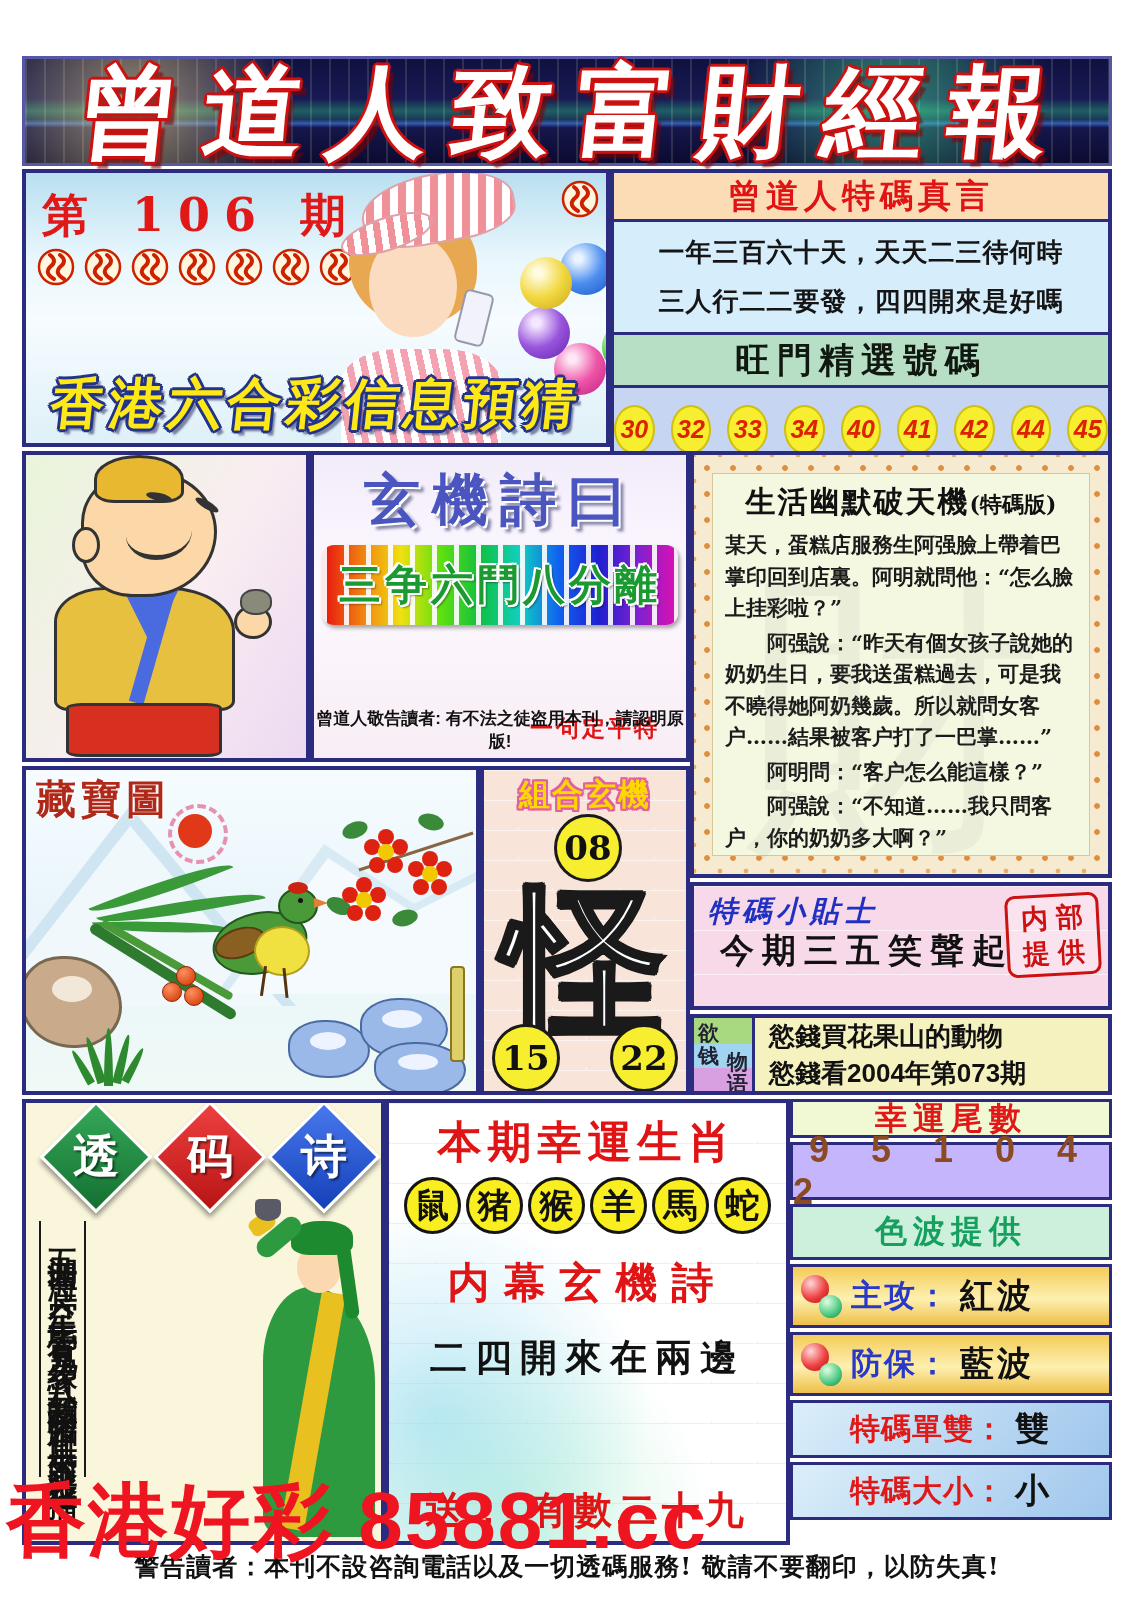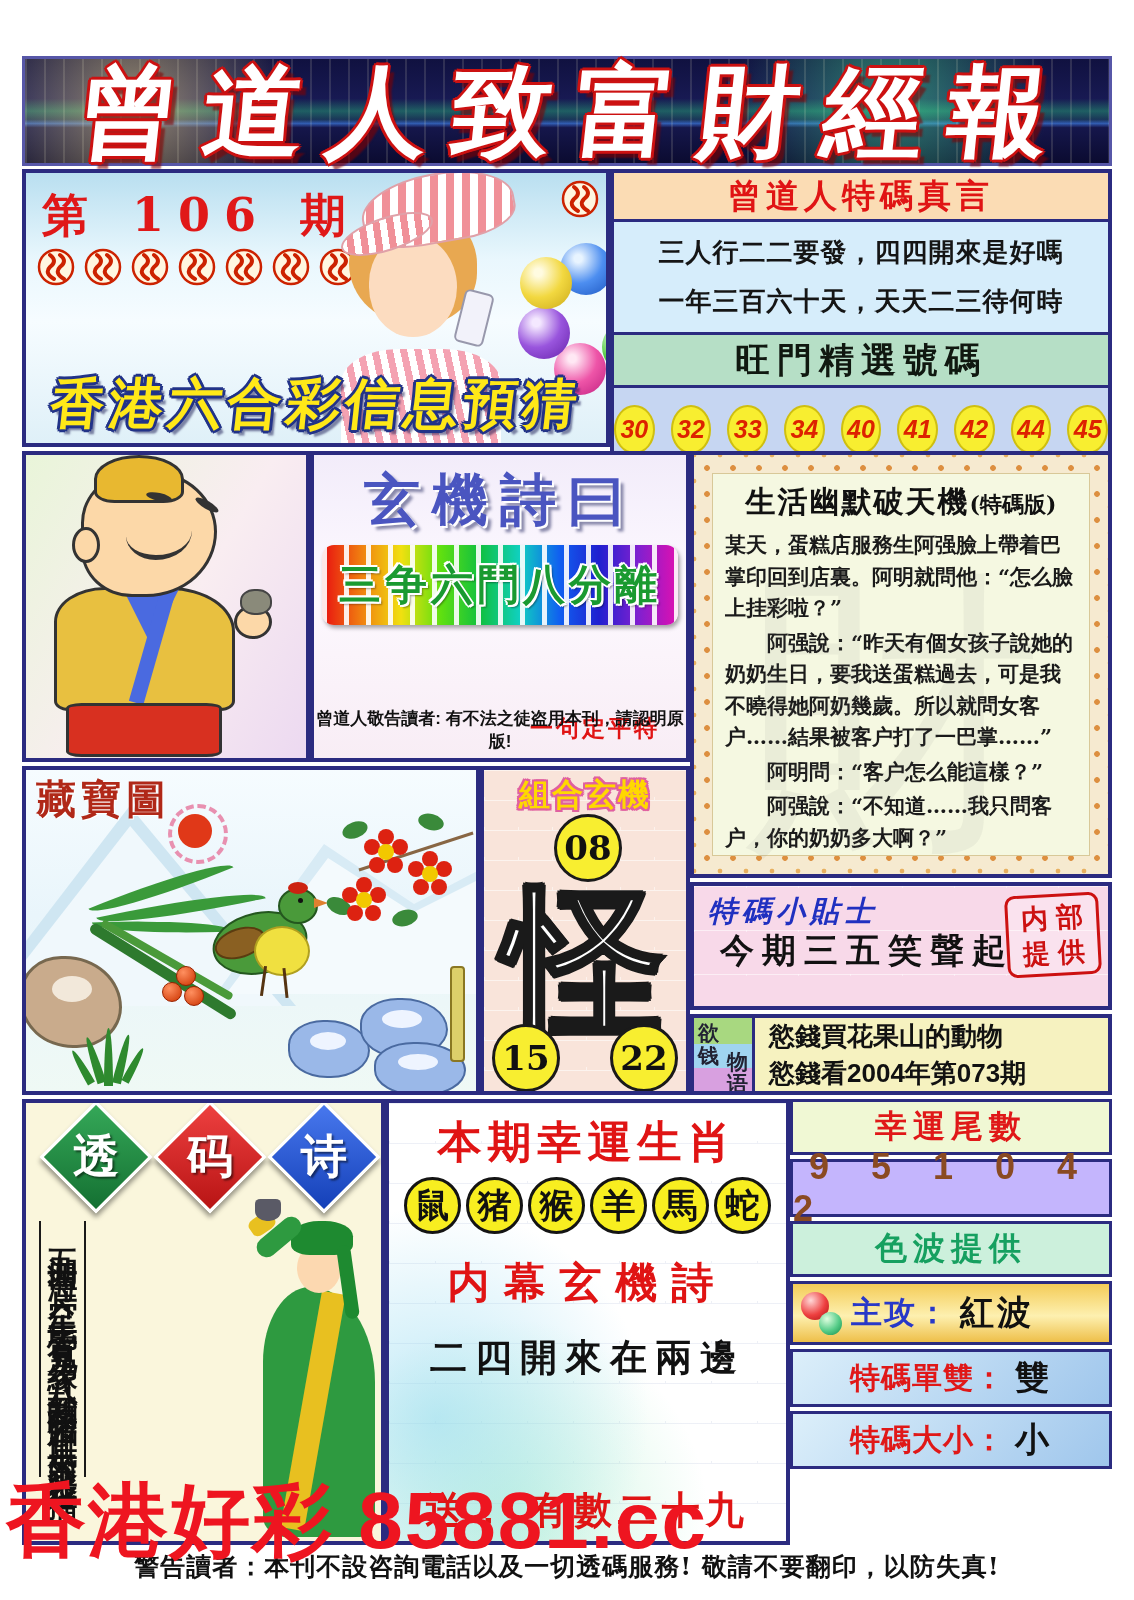--- a/index.html
+++ b/index.html
@@ -212,21 +212,21 @@
   .zod{width:57px;height:57px;border-radius:50%;background:#f8ee20;border:3px solid #141414;box-sizing:border-box;
     display:flex;align-items:center;justify-content:center;font-size:34px;font-weight:bold;color:#111;font-family:"DejaVu Serif",serif;}
   .lucky-inner-title{position:absolute;left:0;top:152px;width:100%;text-align:center;font-size:42px;font-weight:bold;color:#e01414;letter-spacing:14px;white-space:nowrap;}
   .lucky-line1{position:absolute;left:0;top:230px;width:100%;text-align:center;font-size:37px;font-weight:bold;color:#111;letter-spacing:8px;white-space:nowrap;}
   .lucky-line2{position:absolute;left:0;top:305px;width:100%;text-align:center;font-size:37px;font-weight:bold;color:#111;letter-spacing:8px;white-space:nowrap;}
   .lucky-gift{position:absolute;left:0;top:382px;width:100%;text-align:center;font-size:38px;font-weight:bold;color:#e01414;letter-spacing:6px;white-space:nowrap;}
 
   
   .rb-col{position:absolute;left:790px;top:1099px;width:322px;height:446px;display:flex;flex-direction:column;gap:4px;}
   .rb-row{border:3px solid #2b2b80;box-sizing:border-box;display:flex;align-items:center;justify-content:center;}
-  .rb-tail{height:56px;background:#f0f8d4;font-size:32px;font-weight:bold;color:#e01818;letter-spacing:6px;}
+  .rb-tail{height:39px;background:#f0f8d4;font-size:32px;font-weight:bold;color:#e01818;letter-spacing:6px;}
   .rb-digits{height:58px;background:#c4b5fd;font-size:36px;font-weight:bold;color:#8a4a22;letter-spacing:16px;text-indent:16px;}
   .rb-wave{height:56px;background:#ccf0dc;font-size:32px;font-weight:bold;color:#16a060;letter-spacing:6px;}
   .rb-gold{height:64px;background:linear-gradient(180deg,#f4cc58,#fdf0b0 55%,#eebf49);justify-content:flex-start;padding-left:8px;}
   .rb-blue{height:58px;background:linear-gradient(135deg,#dcEFfa,#9fc6ec);}
   .rb-label-blue{font-size:31px;font-weight:bold;color:#2838c8;letter-spacing:2px;}
   .rb-label-red{font-size:30px;font-weight:bold;color:#e01818;letter-spacing:1px;}
   .rb-value{font-size:34px;font-weight:bold;color:#111;margin-left:10px;letter-spacing:3px;font-family:"DejaVu Serif",serif;}
   .mini-balls{position:relative;width:46px;height:46px;flex:none;margin-right:4px;}
   .mini-red{position:absolute;left:0;top:2px;width:28px;height:28px;border-radius:50%;
     background:radial-gradient(circle at 35% 30%,#ffd8d8,#ee4040 55%,#aa1010);}
@@ -309,22 +309,22 @@
       <span class="ball ball-pink"></span>
       <span class="ball ball-purple"></span>
       <span class="ball ball-yellow"></span>
     </div>
     <div class="issue-subtitle">香港六合彩信息預猜</div>
   </div>
 
   <div class="panel truth-panel">
     <div class="truth-header">曾道人特碼真言</div>
     <div class="truth-verse">
+      <div>一年三百六十天，天天二三待何時</div>
       <div>三人行二二要發，四四開來是好嗎</div>
-      <div>一年三百六十天，天天二三待何時</div>
     </div>
     <div class="truth-numhead">旺門精選號碼</div>
     <div class="truth-numbers">
       <span class="numcircle">30</span>
       <span class="numcircle">32</span>
       <span class="numcircle">33</span>
       <span class="numcircle">34</span>
       <span class="numcircle">40</span>
       <span class="numcircle">41</span>
       <span class="numcircle">42</span>
@@ -509,20 +509,28 @@
     <div class="rb-row rb-digits">9 5 1 0 4 2</div>
     <div class="rb-row rb-wave">色波提供</div>
     <div class="rb-row rb-gold">
       <span class="mini-balls">
           <span class="mini-red"></span>
           <span class="mini-green"></span>
         </span>
       <span class="rb-label-blue">主攻：</span>
       <span class="rb-value">紅波</span>
     </div>
+    <div class="rb-row rb-gold">
+      <span class="mini-balls">
+          <span class="mini-red"></span>
+          <span class="mini-green"></span>
+        </span>
+      <span class="rb-label-blue">防保：</span>
+      <span class="rb-value">藍波</span>
+    </div>
     <div class="rb-row rb-blue">
       <span class="rb-label-red">特碼單雙：</span>
       <span class="rb-value">雙</span>
     </div>
     <div class="rb-row rb-blue">
       <span class="rb-label-red">特碼大小：</span>
       <span class="rb-value">小</span>
     </div>
   </div>
 

